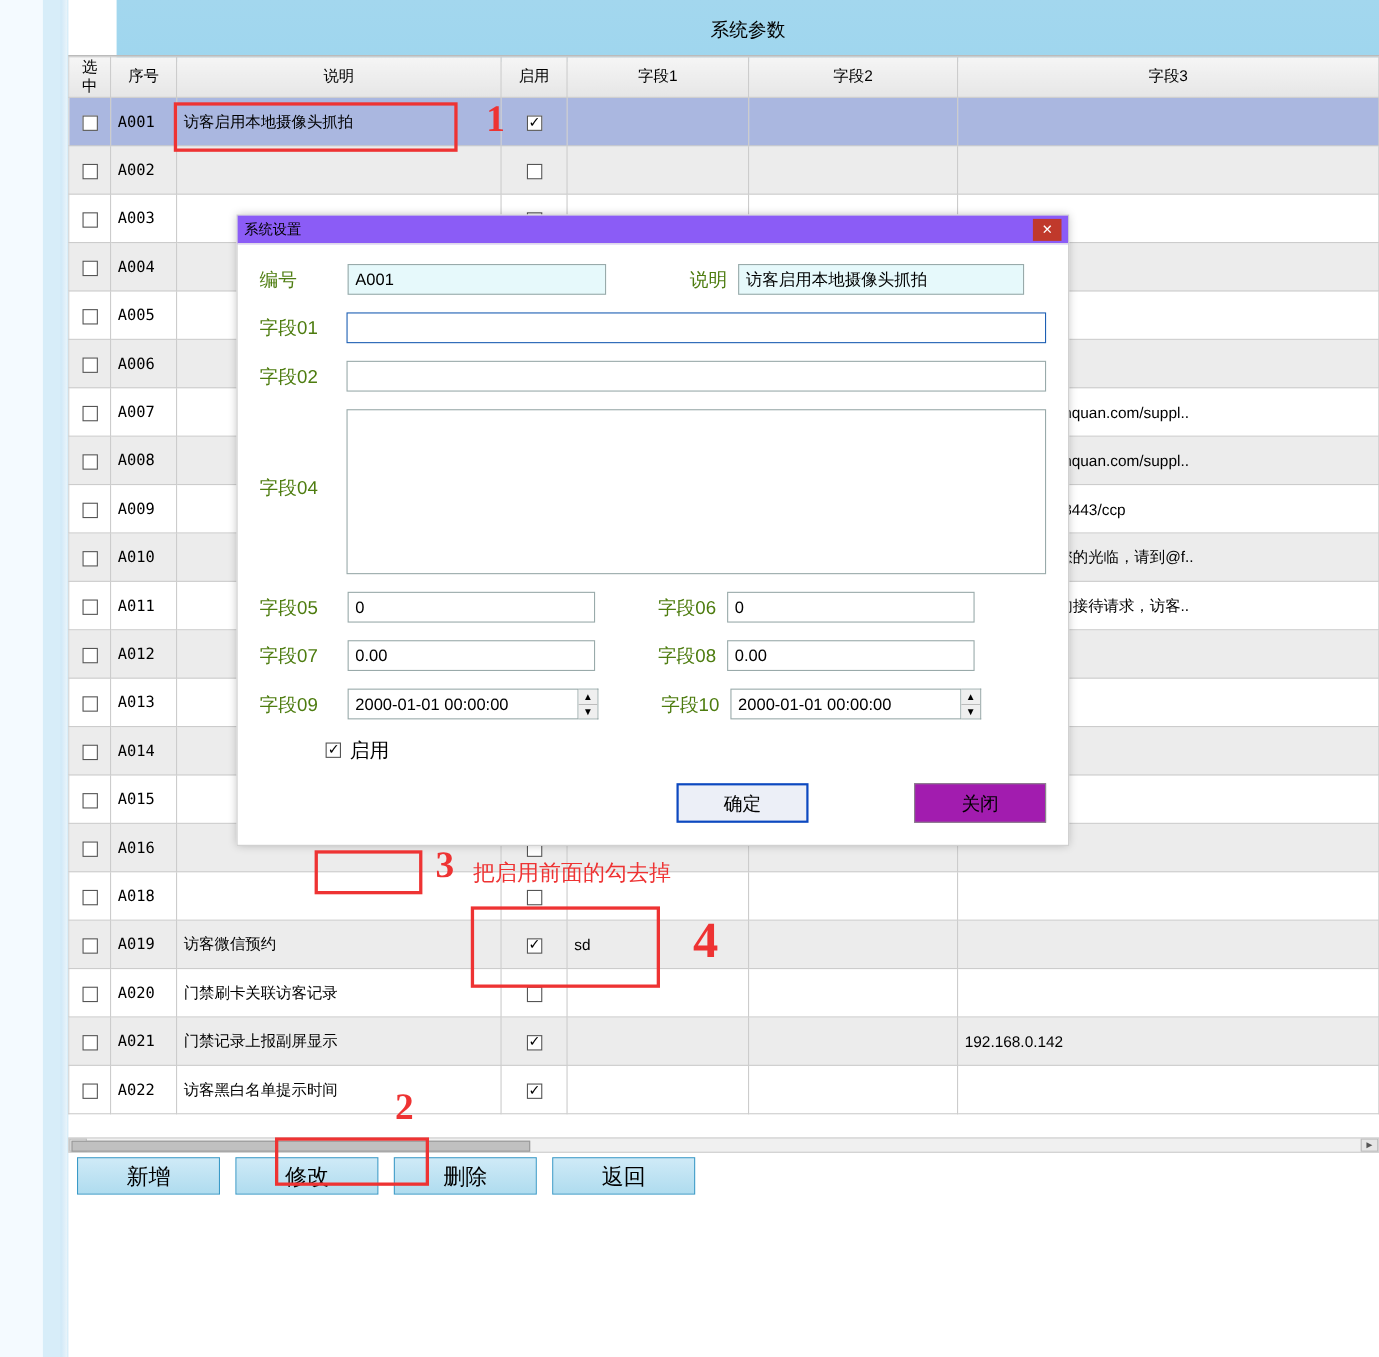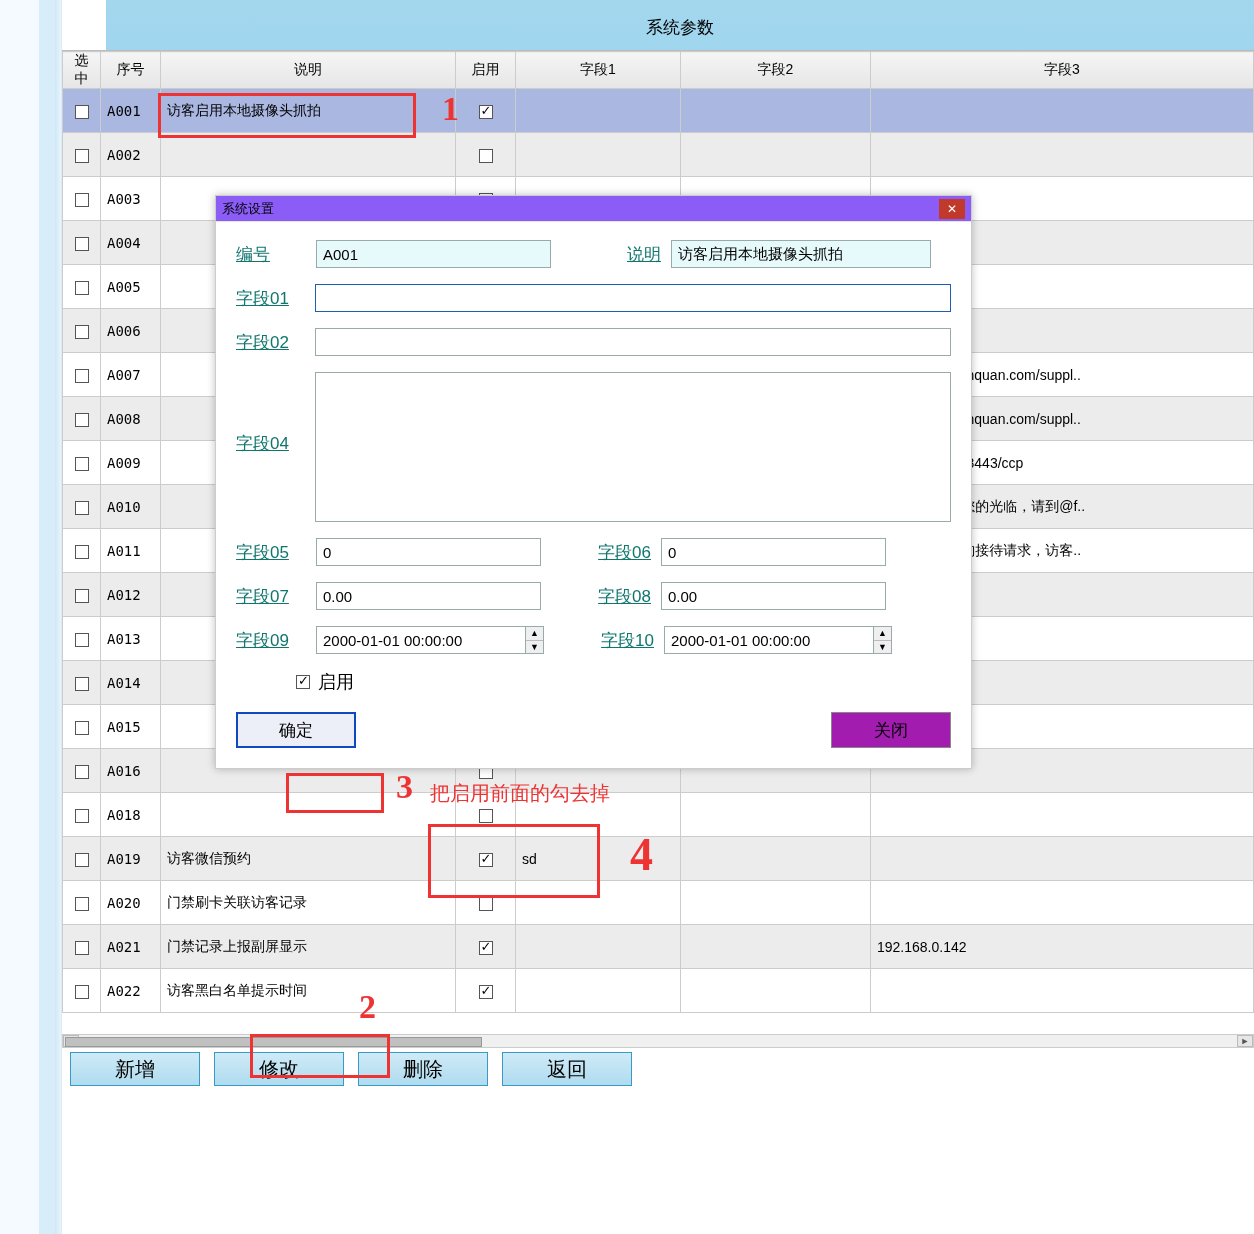--- a/index.html
+++ b/index.html
@@ -41,34 +41,34 @@
   
   .toolbar{position:absolute;left:62px;right:0;bottom:144px;height:42px;display:flex;gap:14px;padding:4px 8px;}
   .toolbar button{width:130px;height:34px;background:linear-gradient(to bottom,#cfeaf7,#afdcef);border:1px solid #3a9ac7;font-size:20px;cursor:pointer;}
 
   
   .dialog{position:absolute;left:215px;top:195px;width:757px;background:#fff;box-shadow:0 0 8px rgba(0,0,0,.25);border:1px solid #ccc;}
   .dialog .titlebar{height:26px;background:#8b5cf6;border-bottom:1px solid #e6e6e6;display:flex;align-items:center;padding:0 6px;font-size:13px;}
   .dialog .titlebar .close{margin-left:auto;width:26px;height:20px;background:#c0392b;color:#fff;display:flex;align-items:center;justify-content:center;font-size:12px;cursor:pointer;}
   .dialog .body{padding:18px 20px 20px 20px;}
   .fr{display:flex;align-items:center;margin-bottom:16px;gap:10px;}
-  .fr label{width:70px;font-size:17px;color:#0f766e;text-decoration:underline;}
+  .fr label{width:70px;font-size:17px;color:#4d7c0f;}
   .fr .lbl2{width:60px;font-size:17px;text-align:right;margin-left:40px;}
   .inp{height:28px;border:1px solid #9aa;background:#fff;padding:0 6px;font-size:15px;}
   .inp.ro{background:#e6f9fb;}
   .inp.w1{width:235px;} .inp.w2{width:260px;} .inp.wlong{width:645px;}
   .inp.focus{border:1.5px solid #1d5fb3;}
   textarea.inp{height:150px;width:645px;resize:none;}
   .spinwrap{display:inline-flex;align-items:stretch;}
   .spinwrap .inp{width:210px;}
   .spinbtns{width:18px;border:1px solid #9aa;border-left:none;display:flex;flex-direction:column;}
   .spinbtns div{flex:1;display:flex;align-items:center;justify-content:center;font-size:9px;background:#efefef;cursor:pointer;border-bottom:1px solid #bbb;}
   .spinbtns div:last-child{border-bottom:none;}
   .chkline{display:flex;align-items:center;margin-left:60px;gap:8px;font-size:18px;}
-  .dlgbtns{display:flex;gap:36px;justify-content:space-between;margin-top:18px;}
+  .dlgbtns{display:flex;gap:96px;justify-content:flex-end;margin-top:18px;}
   .dlgbtns button{width:120px;height:36px;font-size:17px;background:#a21caf;border:1px solid #888;cursor:pointer;}
   .dlgbtns button.primary{border:2px solid #0d49c0;background:#eceff7;}
 
   
   .anno{position:absolute;border:3px solid #e33;z-index:50;pointer-events:none;}
   .anno-txt{position:absolute;color:#e33;font-size:34px;font-family:"Segoe Script","KaiTi",cursive;z-index:51;pointer-events:none;font-weight:bold;}
   .anno-cn{position:absolute;color:#e33;font-size:20px;font-family:SimSun;z-index:51;pointer-events:none;}
 </style>
 </head>
 <body>

